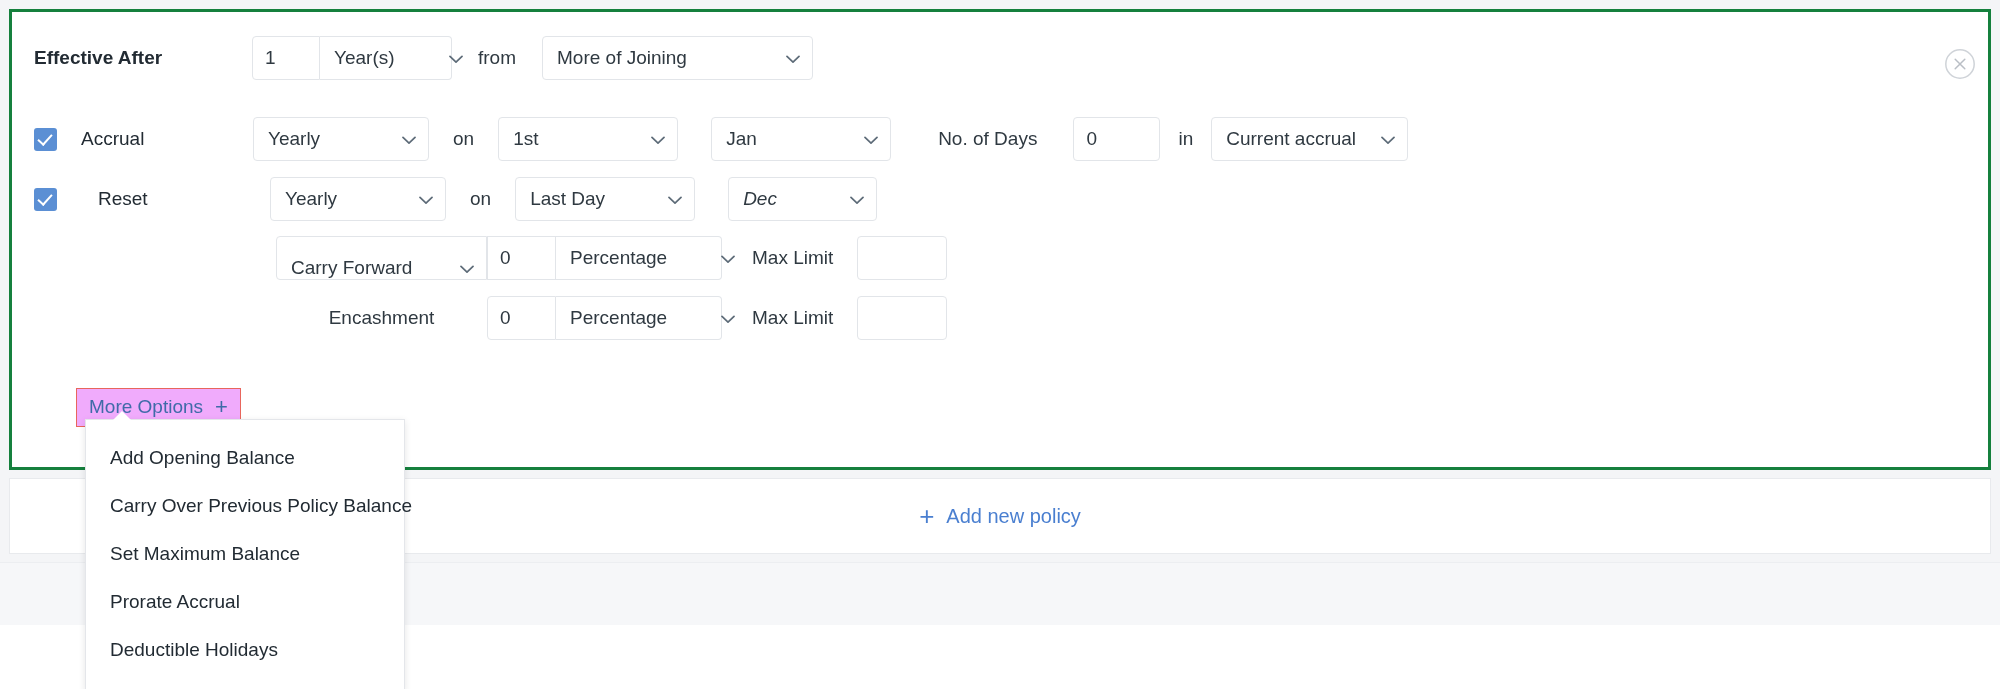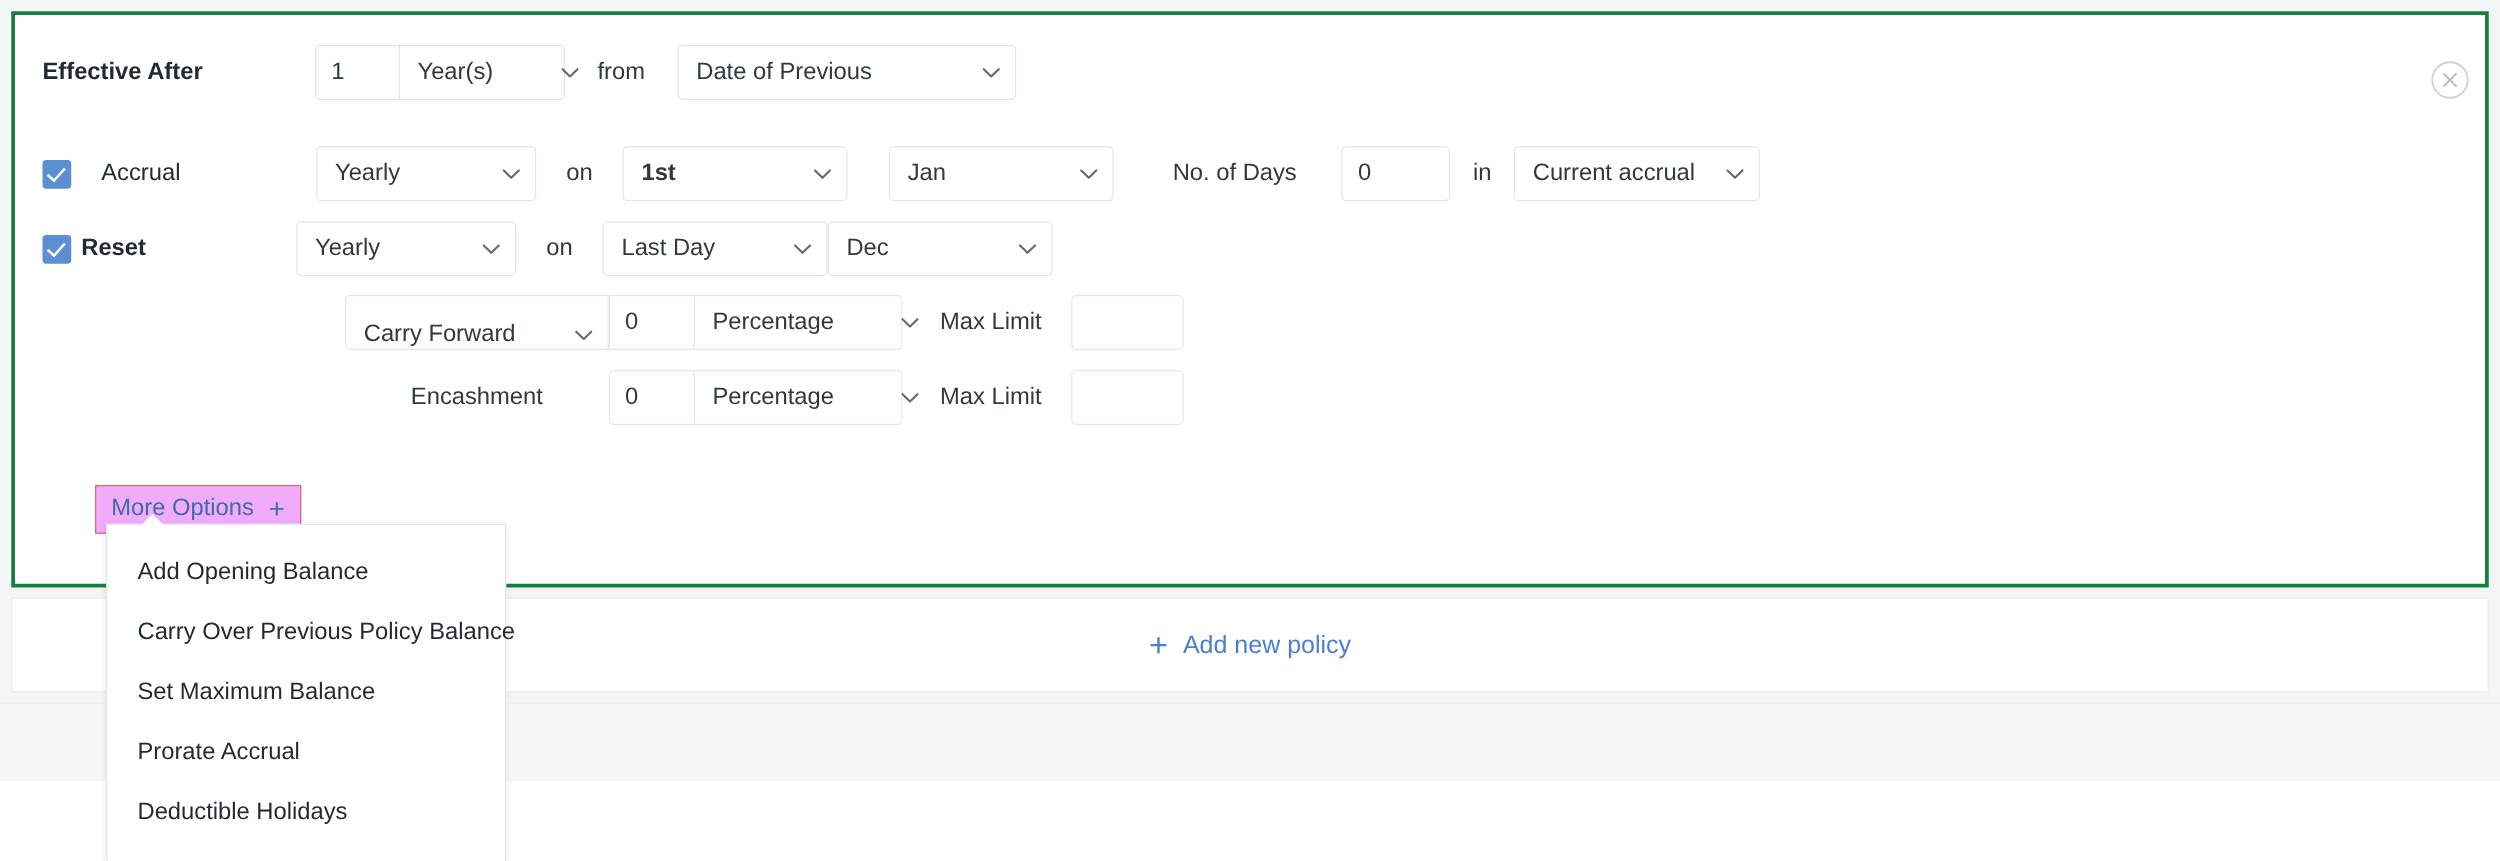--- a/index.html
+++ b/index.html
@@ -232,21 +232,21 @@
           <svg width="14" height="9" viewBox="0 0 14 9">
               <path d="M1 1.4 7 7.2 13 1.4" fill="none" stroke="#5d6b78" stroke-width="1.7" stroke-linecap="round" stroke-linejoin="round"></path>
             </svg>
         </span>
       </div>
     </div>
 
     <span class="inline-word" style="margin:0 26px;">from</span>
 
     <div class="ctl sel" style="width:271px;">
-      <span class="cap">Date of Previous</span>
+      <span class="cap">More of Joining</span>
       <span class="chev">
         <svg width="14" height="9" viewBox="0 0 14 9">
             <path d="M1 1.4 7 7.2 13 1.4" fill="none" stroke="#5d6b78" stroke-width="1.7" stroke-linecap="round" stroke-linejoin="round"></path>
           </svg>
       </span>
     </div>
   </div>
 
   <div class="row" style="left:22px; top:105px;">
     <div class="cb"></div>
@@ -256,21 +256,21 @@
       <span class="cap">Yearly</span>
       <span class="chev">
         <svg width="14" height="9" viewBox="0 0 14 9">
             <path d="M1 1.4 7 7.2 13 1.4" fill="none" stroke="#5d6b78" stroke-width="1.7" stroke-linecap="round" stroke-linejoin="round"></path>
           </svg>
       </span>
     </div>
 
     <span class="inline-word" style="margin:0 24px;">on</span>
 
-    <div class="ctl sel" style="width:180px;font-weight:bold;">
+    <div class="ctl sel" style="width:180px;">
       <span class="cap">1st</span>
       <span class="chev">
         <svg width="14" height="9" viewBox="0 0 14 9">
             <path d="M1 1.4 7 7.2 13 1.4" fill="none" stroke="#5d6b78" stroke-width="1.7" stroke-linecap="round" stroke-linejoin="round"></path>
           </svg>
       </span>
     </div>
 
     <div class="ctl sel" style="width:180px; margin-left:33px;">
       <span class="cap">Jan</span>
@@ -292,21 +292,21 @@
       <span class="chev">
         <svg width="14" height="9" viewBox="0 0 14 9">
             <path d="M1 1.4 7 7.2 13 1.4" fill="none" stroke="#5d6b78" stroke-width="1.7" stroke-linecap="round" stroke-linejoin="round"></path>
           </svg>
       </span>
     </div>
   </div>
 
   <div class="row" style="left:22px; top:165px;">
     <div class="cb"></div>
-    <span class="field-label" style="margin-left:8px; width:172px;font-weight:bold;">Reset</span>
+    <span class="field-label" style="margin-left:41px; width:172px;">Reset</span>
 
     <div class="ctl sel" style="width:176px;">
       <span class="cap">Yearly</span>
       <span class="chev">
         <svg width="14" height="9" viewBox="0 0 14 9">
             <path d="M1 1.4 7 7.2 13 1.4" fill="none" stroke="#5d6b78" stroke-width="1.7" stroke-linecap="round" stroke-linejoin="round"></path>
           </svg>
       </span>
     </div>
 
@@ -314,21 +314,21 @@
 
     <div class="ctl sel" style="width:180px;">
       <span class="cap">Last Day</span>
       <span class="chev">
         <svg width="14" height="9" viewBox="0 0 14 9">
             <path d="M1 1.4 7 7.2 13 1.4" fill="none" stroke="#5d6b78" stroke-width="1.7" stroke-linecap="round" stroke-linejoin="round"></path>
           </svg>
       </span>
     </div>
 
-    <div class="ctl sel" style="width:180px; ">
+    <div class="ctl sel" style="width:149px; margin-left:33px;font-style:italic;">
       <span class="cap">Dec</span>
       <span class="chev">
         <svg width="14" height="9" viewBox="0 0 14 9">
             <path d="M1 1.4 7 7.2 13 1.4" fill="none" stroke="#5d6b78" stroke-width="1.7" stroke-linecap="round" stroke-linejoin="round"></path>
           </svg>
       </span>
     </div>
   </div>
 
   <div class="row" style="left:264px; top:224px;">

